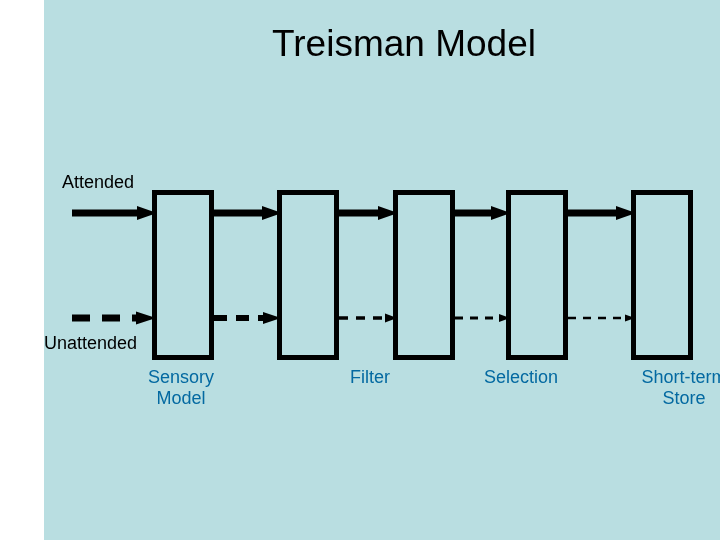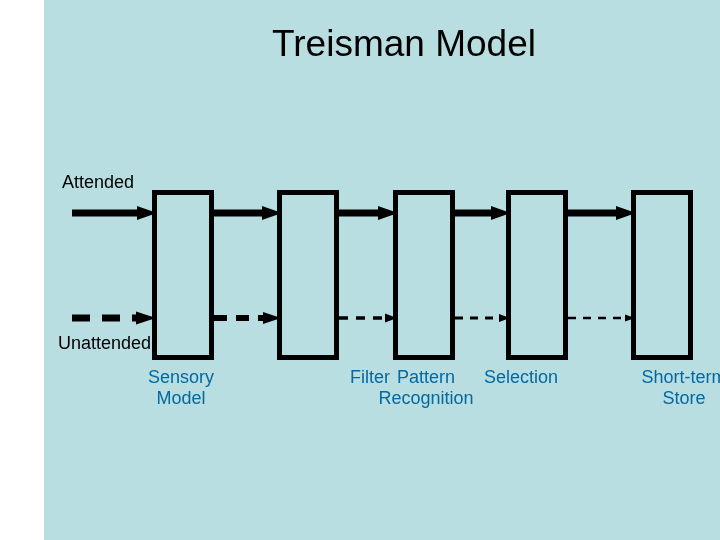--- a/index.html
+++ b/index.html
@@ -37,21 +37,21 @@
     height: 540px;
   }
   .path-label {
     position: absolute;
     font-size: 18px;
     line-height: 20px;
     color: #000;
     white-space: nowrap;
   }
   .path-label.attended { left: 18px; top: 172px; text-align: center; }
-  .path-label.unattended { left: 14px; top: 333px; }
+  .path-label.unattended { left: 0; top: 333px; }
   .stage-label {
     position: absolute;
     top: 367px;
     width: 160px;
     text-align: center;
     font-size: 18px;
     line-height: 21px;
     color: #0369a1;
   }
   .stage-label span { display: block; }
@@ -131,24 +131,20 @@
   <div class="path-label unattended">Unattended</div>
 
   <div class="stage-label s0">
     <span>Sensory</span>
     <span>Model</span>
   </div>
   <div class="stage-label s1">
     <span>Filter</span>
     <span></span>
   </div>
-  <div class="stage-label s2">
-    <span>Pattern</span>
-    <span>Recognition</span>
-  </div>
   <div class="stage-label s3">
     <span>Selection</span>
     <span></span>
   </div>
   <div class="stage-label s4">
     <span>Short-term</span>
     <span>Store</span>
   </div>
 
 </div>

